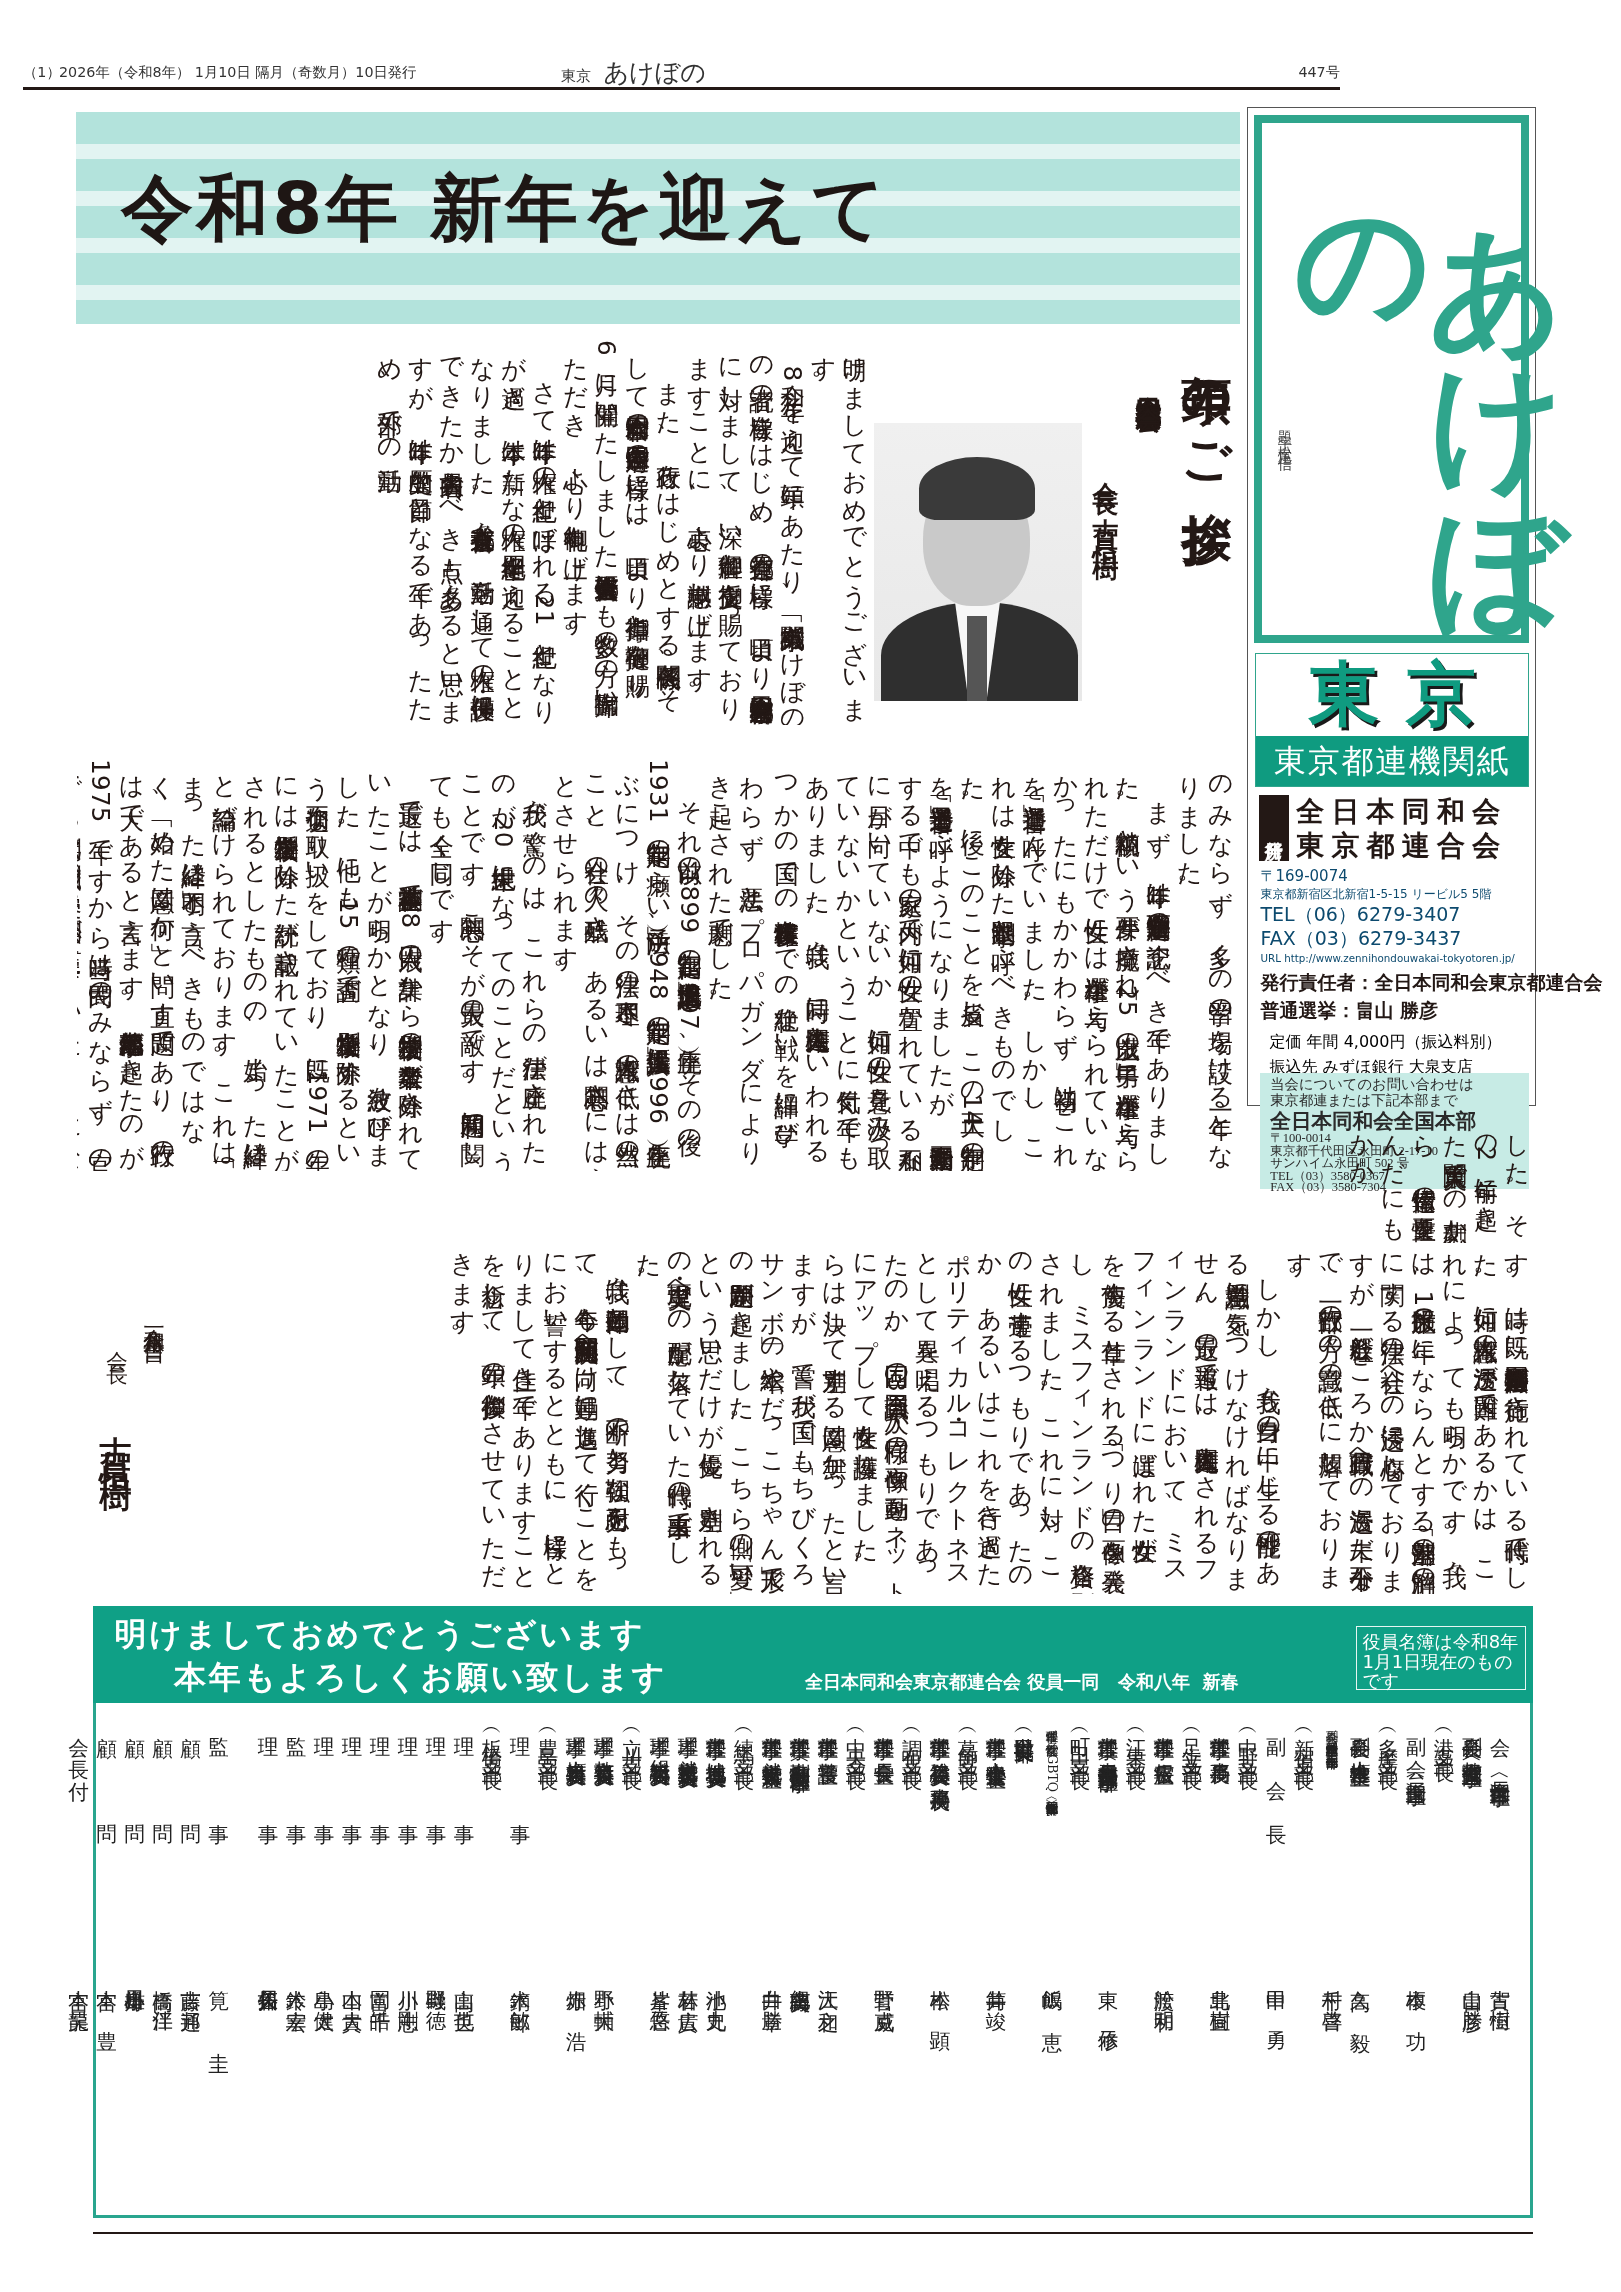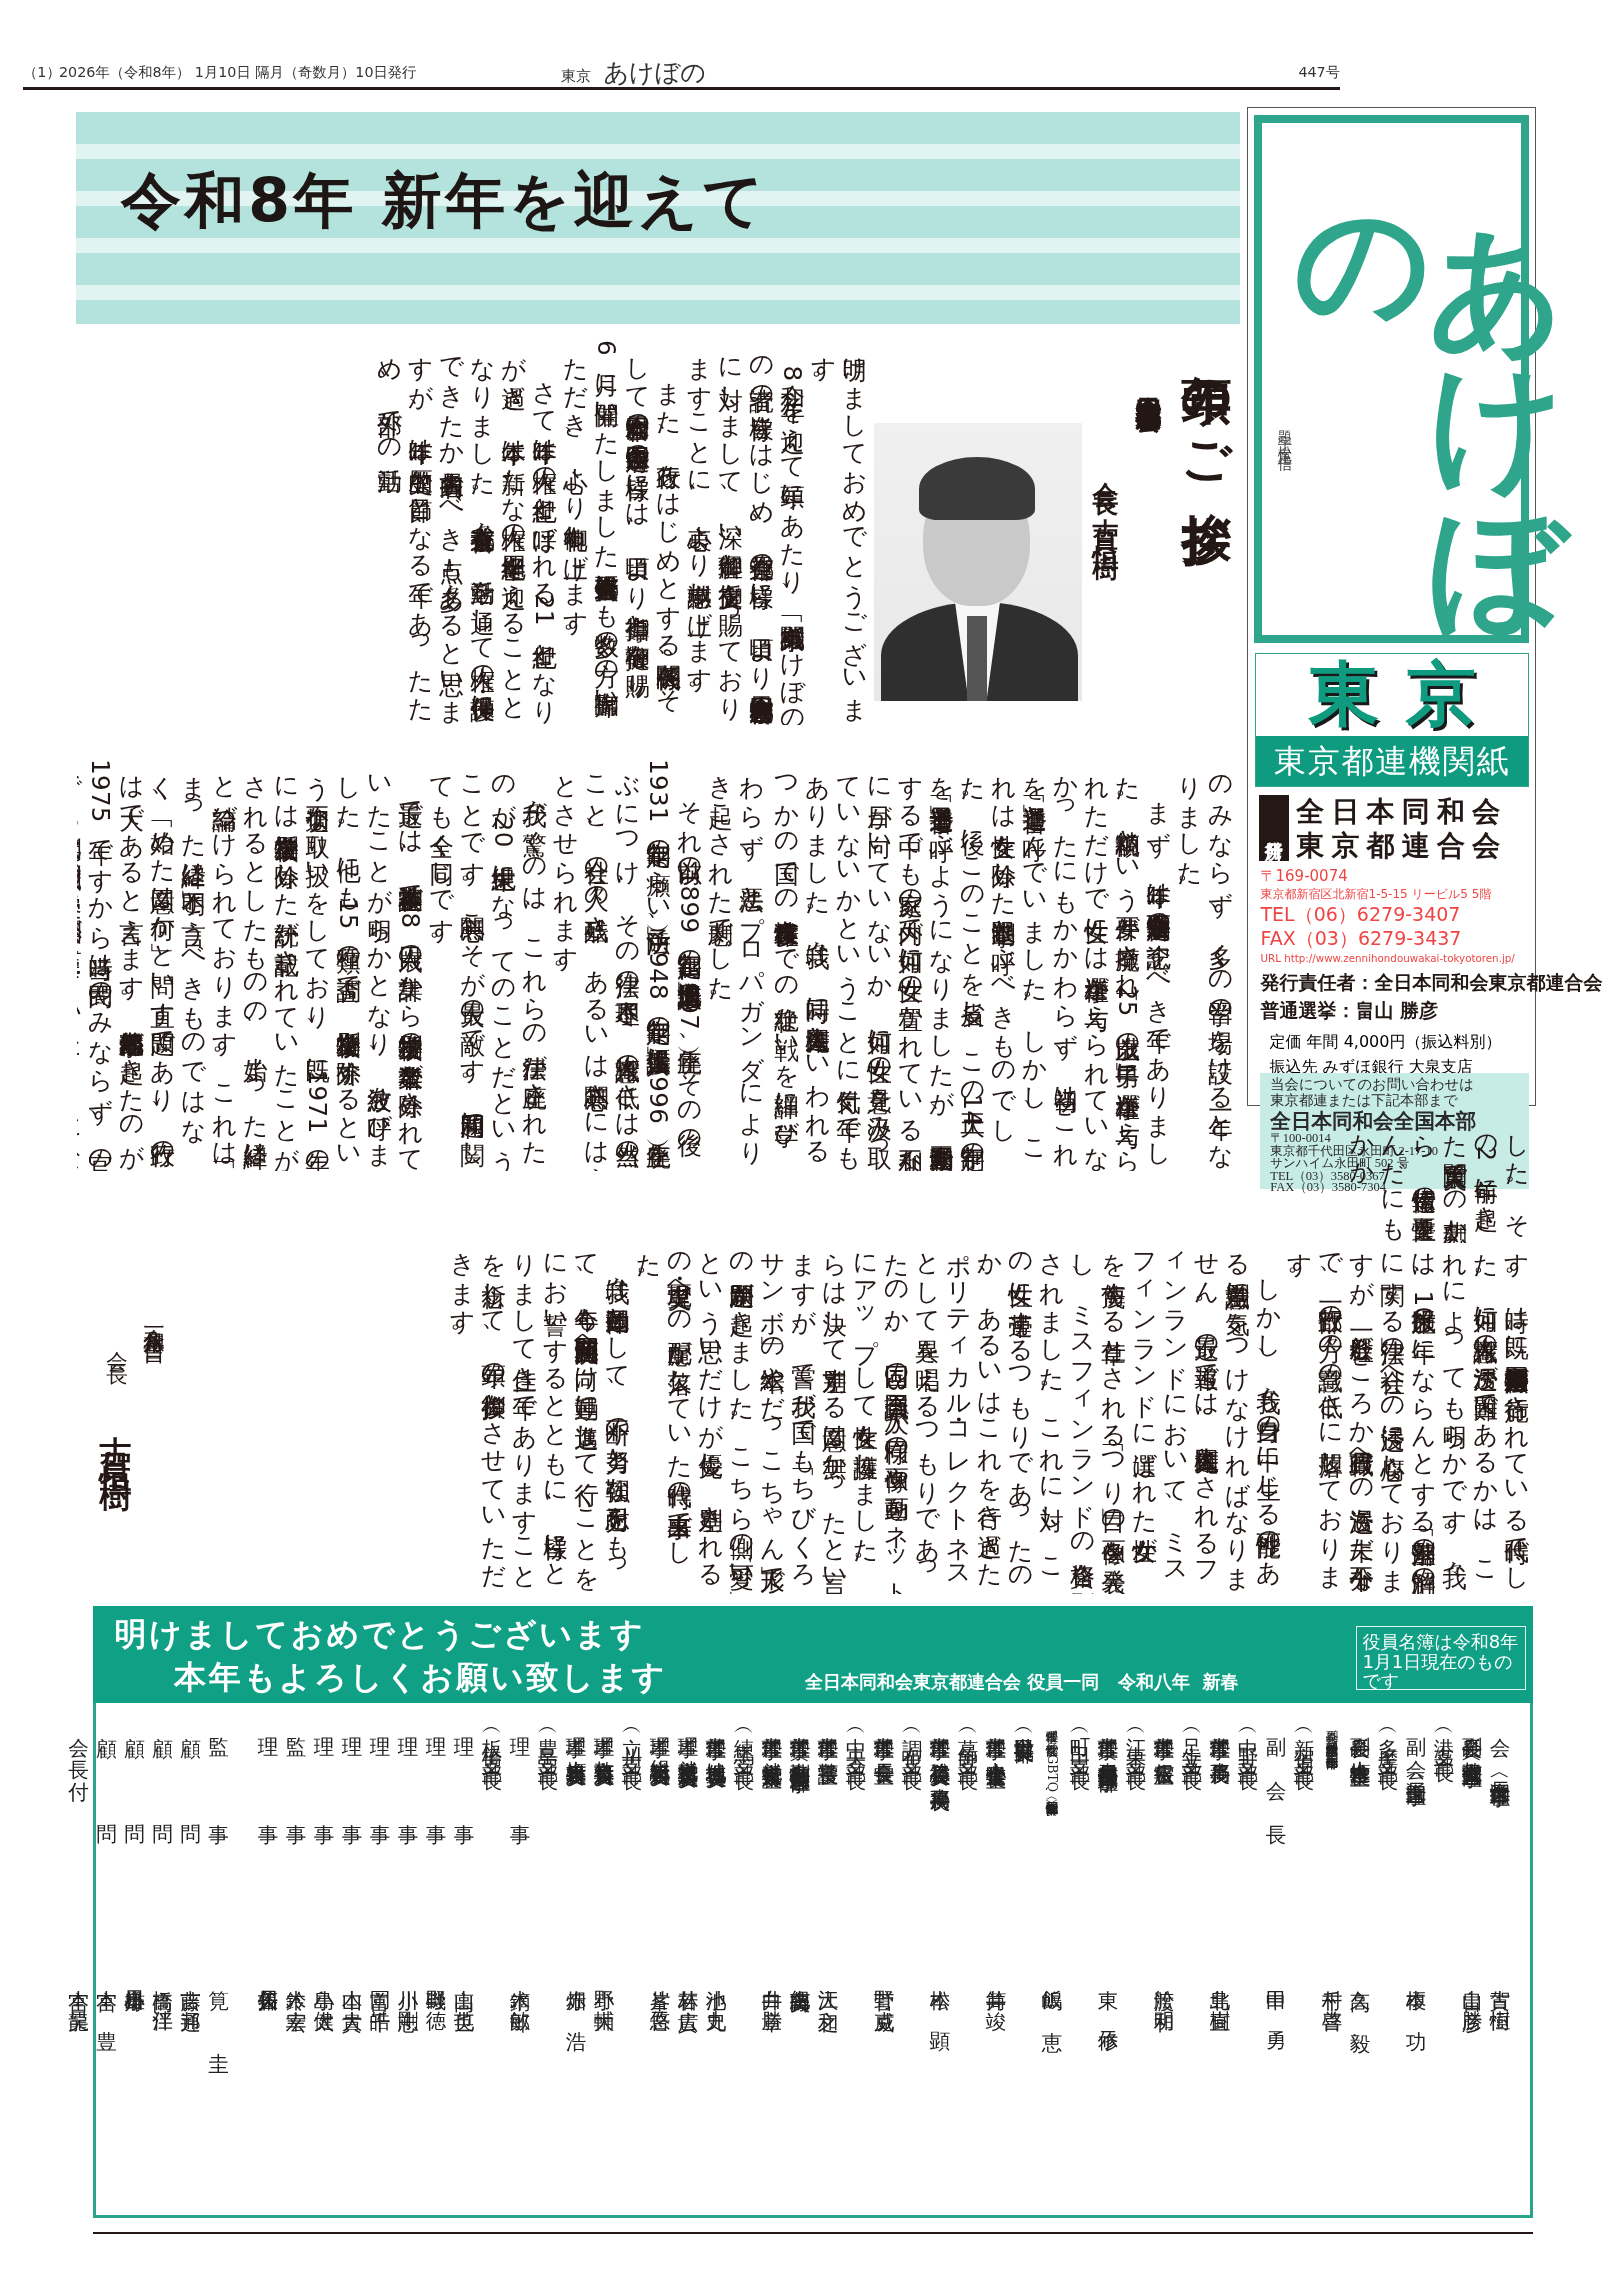--- a/index.html
+++ b/index.html
@@ -11,35 +11,35 @@
   .masthead-line .page-no { width: 36px; }
   .masthead-line .issue-date { width: 502px; letter-spacing: 0; }
   .masthead-line .paper-title { font-size: 15px; margin-left: 0; }
   .masthead-line .paper-title .big { font-size: 25px; margin-left: 12.5px; font-family: "DejaVu Serif", serif; }
   .masthead-line .issue-no { margin-left: auto; }
   .header-rule { position: absolute; left: 23px; top: 87px; width: 1317px; height: 2.7px; background: #231815; }
 
   
   .banner { position: absolute; left: 76px; top: 112px; width: 1164px; height: 212px;
     background: repeating-linear-gradient(180deg, #b3e3dc 0px, #b3e3dc 32px, #e2f4f2 32px, #e2f4f2 47px); }
-  .banner .headline { position: absolute; left: 45px; top: 49px; font-size: 60px; font-weight: bold; letter-spacing: 3.6px; color: #1e1614; font-family: "DejaVu Sans", sans-serif; white-space: nowrap; }
+  .banner .headline { position: absolute; left: 45px; top: 49px; font-size: 72px; font-weight: bold; letter-spacing: 3.6px; color: #1e1614; font-family: "DejaVu Sans", sans-serif; white-space: nowrap; }
 
   
   .nameplate { position: absolute; left: 1247px; top: 107px; width: 289px; height: 999px; border: 1.8px solid #555; background: #fff; }
   .logo-box { position: absolute; left: 6.3px; top: 7.2px; width: 275px; height: 528px; border: 8px solid #2fa58c; background: #fff; }
   .logo-box .logo-text { position: absolute; left: 36px; top: 9px; writing-mode: vertical-rl; font-size: 134px; line-height: 1; color: #2fa58c; font-family: "DejaVu Serif", serif; font-weight: bold; letter-spacing: -9px; }
   .logo-box .credit { position: absolute; left: 12.5px; top: 296px; writing-mode: vertical-rl; font-size: 14.3px; color: #444; letter-spacing: 3.6px; }
   .tokyo-box { position: absolute; left: 7.2px; top: 545px; width: 274px; height: 134px; border: 1.8px solid #2fa58c; }
   .tokyo-box .tokyo { position: absolute; left: 0; right: 0; top: 0; height: 81px; text-align: center; font-size: 70px; font-weight: bold; color: #0f9b80; letter-spacing: 27px; padding-left: 27px; text-shadow: 2.7px 2.7px 0 #1a1a1a; line-height: 81px; }
   .tokyo-box .organ { position: absolute; left: 0; right: 0; bottom: 0; height: 50px; background: #0f9b80; color: #fff; text-align: center; font-size: 32px; line-height: 50px; letter-spacing: 1.8px; }
   .publisher { position: absolute; left: 7.2px; top: 685px; width: 274px; height: 70px; }
   .publisher .tag { position: absolute; left: 3.6px; top: 1.8px; width: 30px; height: 66px; background: #231815; color: #fff; font-size: 18px; writing-mode: vertical-rl; text-align: center; line-height: 30px; font-weight: bold; }
   .publisher .name1, .publisher .name2 { position: absolute; left: 41px; font-size: 28px; font-weight: bold; letter-spacing: 7.2px; }
   .publisher .name1 { top: 0; } .publisher .name2 { top: 34px; }
-  .addr { position: absolute; left: 12.5px; width: 269px; font-size: 12.5px; color: #ef4444; line-height: 1.25; }
+  .addr { position: absolute; left: 12.5px; width: 269px; font-size: 12.5px; color: #0c4a6e; line-height: 1.25; }
   .addr.big { font-size: 19px; }
   .addr.url { font-size: 10.3px; }
   .resp { position: absolute; left: 12.5px; font-size: 21.5px; font-weight: bold; white-space: nowrap; }
   .price { position: absolute; left: 21.5px; font-size: 18px; white-space: nowrap; color: #000000; }
   .hq { position: absolute; left: 11.6px; top: 1072px; width: 269px; height: 200px; background: #c7ebe5; }
   .hq .l { position: absolute; left: 10.7px; white-space: nowrap; color: #2a2a2a; }
 
   
   .article-title { position: absolute; left: 1182px; top: 336px; writing-mode: vertical-rl; font-size: 50px; font-family: "DejaVu Serif", serif; font-weight: bold; line-height: 1; letter-spacing: 5.4px; }
   .article-org { position: absolute; left: 1136px; top: 376px; writing-mode: vertical-rl; font-size: 26px; font-weight: bold; letter-spacing: 0.9px; line-height: 1; }

